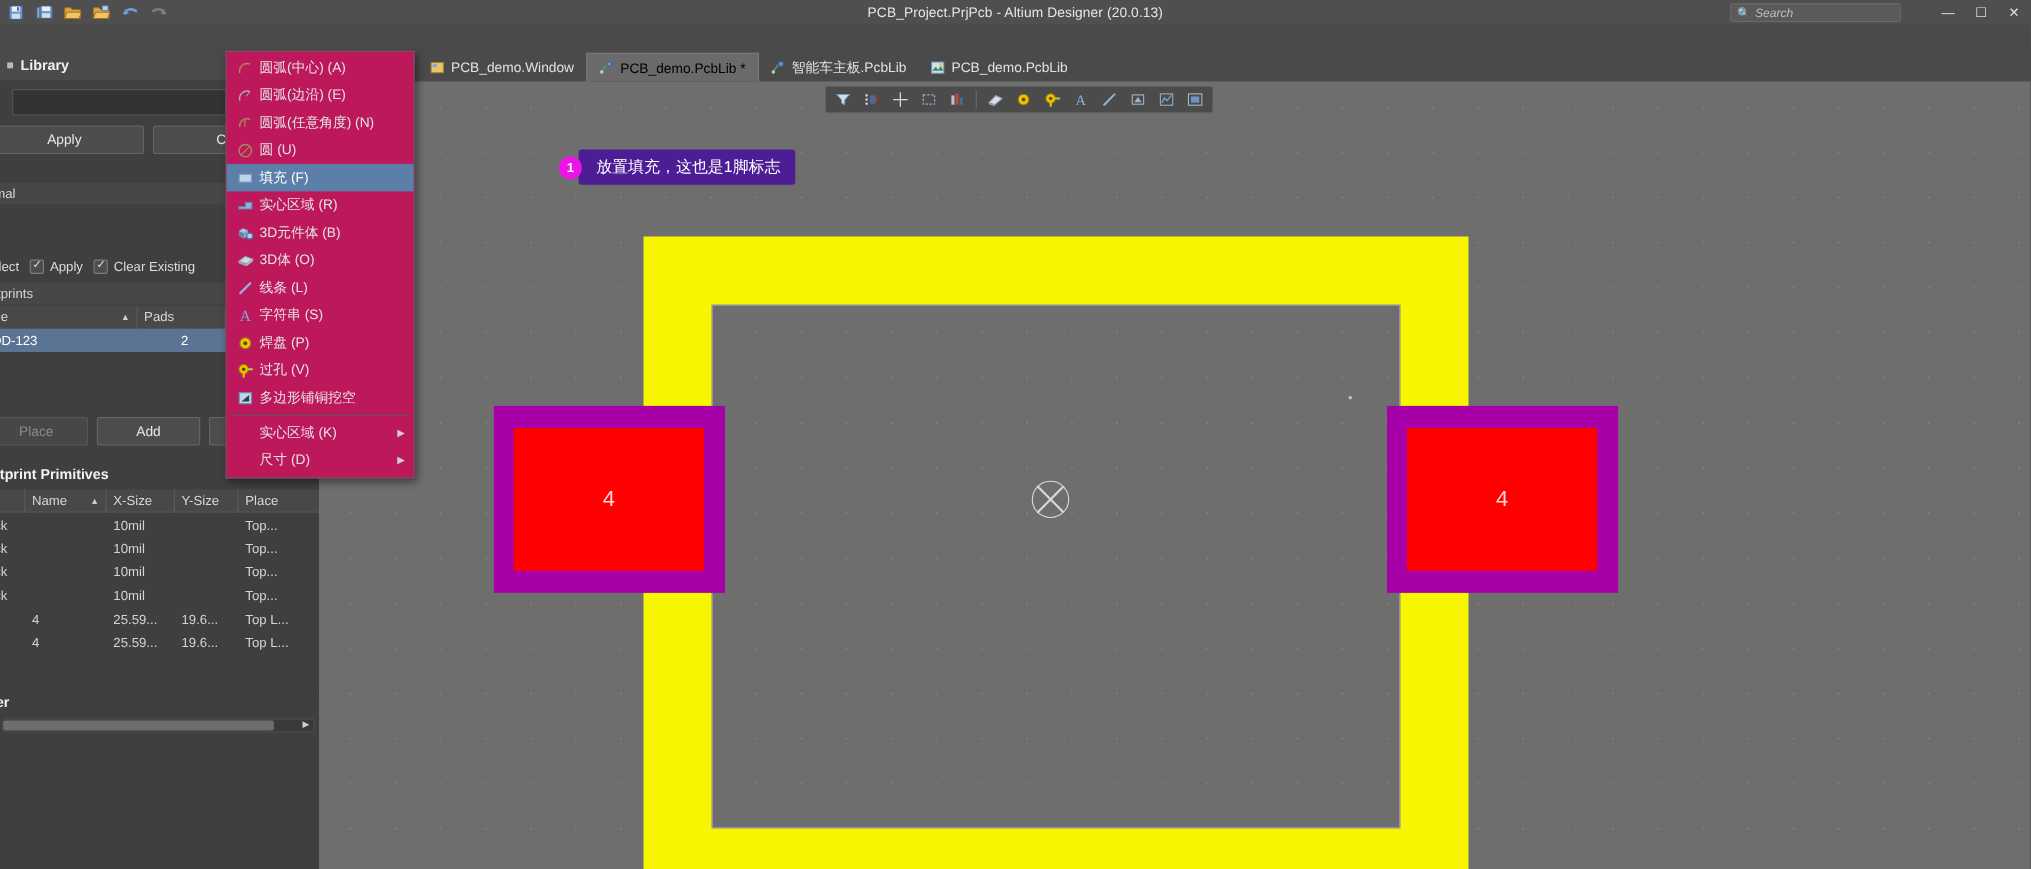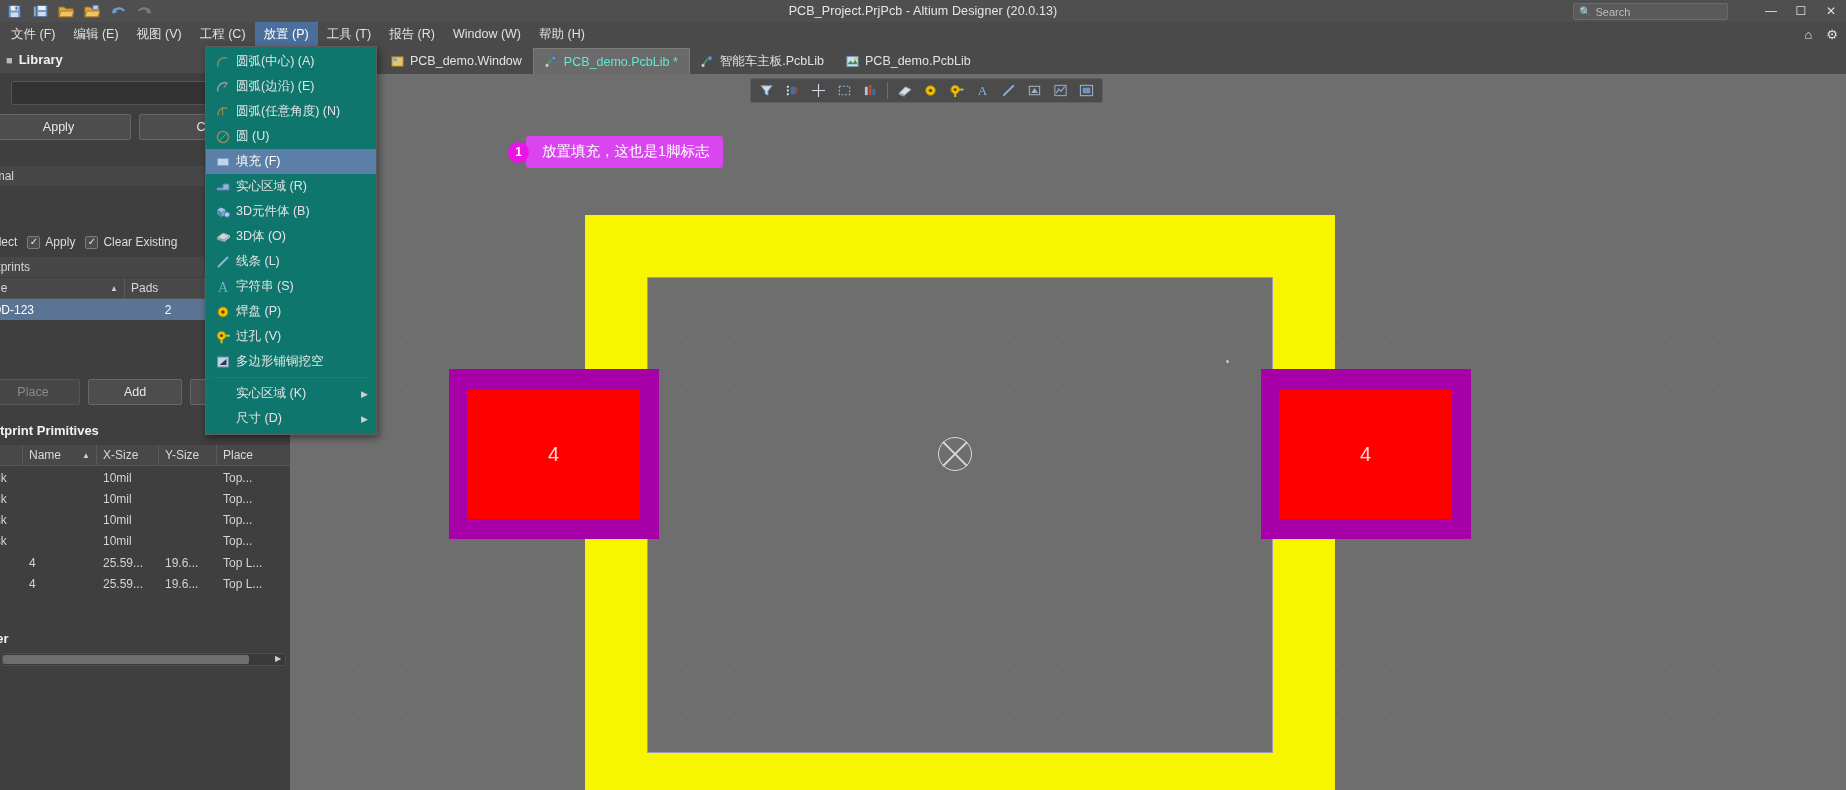--- a/index.html
+++ b/index.html
@@ -30,21 +30,21 @@
     position: absolute; left: 0; right: 0; top: 0; height: 22px;
     display: flex; align-items: center; justify-content: center;
     font-size: 12.5px; color: #e6e6e6; letter-spacing: .1px;
   }
   .search-box {
     position: absolute; right: 118px; top: 3px; width: 155px; height: 17px;
     background: #5a5a5a; border: 1px solid #6a6a6a; border-radius: 2px;
     display: flex; align-items: center; padding: 0 5px; gap: 4px;
   }
   .search-box .mag { font-size: 10px; color: #c8c8c8; }
-  .search-box .ph { font-size: 11px; color: #bdbdbd; }
+  .search-box .ph { font-size: 11px; color: #bdbdbd; font-style: italic; }
   .win-btns { position: absolute; right: 8px; top: 0; height: 22px; display: flex; align-items: center; gap: 16px; }
   .win-btn { font-size: 12px; color: #e0e0e0; width: 14px; text-align: center; }
 
   
   .menubar {
     position: absolute; left: 0; top: 22px; width: 1846px; height: 24px;
     background: #4a4a4a; display: flex; align-items: center; padding-left: 2px;
   }
   .menu-item {
     height: 24px; display: flex; align-items: center; padding: 0 9px;
@@ -119,21 +119,21 @@
 
   
   .tabstrip {
     position: absolute; left: 290px; top: 46px; width: 1556px; height: 28px;
     background: #4a4a4a; display: flex; align-items: flex-end; padding-left: 90px;
   }
   .etab {
     height: 26px; display: flex; align-items: center; gap: 6px; padding: 0 11px;
     font-size: 12.5px; color: #e2e2e2; white-space: nowrap;
   }
-  .etab.active { background: #6a6a6a; border-top: 1px solid #7b7b7b; border-left: 1px solid #7b7b7b; border-right: 1px solid #7b7b7b; color:#5eead4; }
+  .etab.active { background: #6a6a6a; border-top: 1px solid #7b7b7b; border-left: 1px solid #7b7b7b; border-right: 1px solid #7b7b7b; color:#000000; }
   .tabico { width: 13px; height: 13px; display: inline-block; position: relative; }
 
   
   .canvas {
     position: absolute; left: 290px; top: 74px; width: 1556px; height: 716px;
     background: #6e6e6e; overflow: hidden;
   }
   .grid-dots {
     position: absolute; inset: 0;
     background-image: radial-gradient(circle, rgba(255,255,255,.16) 0.6px, transparent 0.7px);
@@ -175,29 +175,29 @@
   .ft-sep { width: 1px; height: 17px; background: #6d6d6d; margin: 0 3px; }
 
   
   .callout { position: absolute; left: 218px; top: 62px; display: flex; align-items: center; }
   .callout-badge {
     width: 21px; height: 21px; border-radius: 50%; background: #ec13e7;
     color: #fff; font-size: 12px; display: flex; align-items: center; justify-content: center;
     font-weight: bold; z-index: 2;
   }
   .callout-bubble {
-    margin-left: -3px; background: #d946ef; color: #ffffff; font-size: 14.5px;
+    margin-left: -3px; background: #4c1d95; color: #ffffff; font-size: 14.5px;
     padding: 6px 13px 7px 16px; border-radius: 3px; position: relative;
     font-family: "Liberation Sans", "DejaVu Sans", sans-serif; white-space: nowrap;
   }
 
   
   .dropdown {
     position: absolute; left: 205px; top: 46px; width: 172px;
-    background: #0f766e; border: 1px solid #5e5e5e; z-index: 50;
+    background: #be185d; border: 1px solid #5e5e5e; z-index: 50;
     padding: 2px 0 3px 0; box-shadow: 2px 3px 7px rgba(0,0,0,.45);
   }
   .dd-item {
     height: 25px; display: flex; align-items: center; font-size: 12.5px; color: #e4e4e4;
     padding-left: 4px; position: relative; white-space: nowrap;
   }
   .dd-item.sel { background: #5b7fa8; color: #ffffff; }
   .dd-icon { width: 26px; min-width: 26px; display: flex; align-items: center; justify-content: center; }
   .dd-arrow { position: absolute; right: 8px; font-size: 9px; color: #d0d0d0; }
   .dd-sep { height: 1px; background: #5e5e5e; margin: 3px 4px; }
@@ -257,35 +257,20 @@
       <span class="mag">🔍</span>
       <span class="ph">Search</span>
     </div>
     <div class="win-btns">
       <span class="win-btn">—</span>
       <span class="win-btn">☐</span>
       <span class="win-btn">✕</span>
     </div>
   </div>
 
-  <div class="menubar">
-    <div class="menu-item">文件 (F)</div>
-    <div class="menu-item">编辑 (E)</div>
-    <div class="menu-item">视图 (V)</div>
-    <div class="menu-item">工程 (C)</div>
-    <div class="menu-item active">放置 (P)</div>
-    <div class="menu-item">工具 (T)</div>
-    <div class="menu-item">报告 (R)</div>
-    <div class="menu-item">Window (W)</div>
-    <div class="menu-item">帮助 (H)</div>
-    <div class="menubar-right">
-      <span class="mb-ico">⌂</span>
-      <span class="mb-ico">⚙</span>
-    </div>
-  </div>
 
   <div class="leftpanel">
     <div class="panel-title">
       <span class="pin">■</span>
       <span>Library</span>
     </div>
 
     <div class="mask-row">
       <span class="mask-label">sk</span>
       <div class="mask-input"></div>

